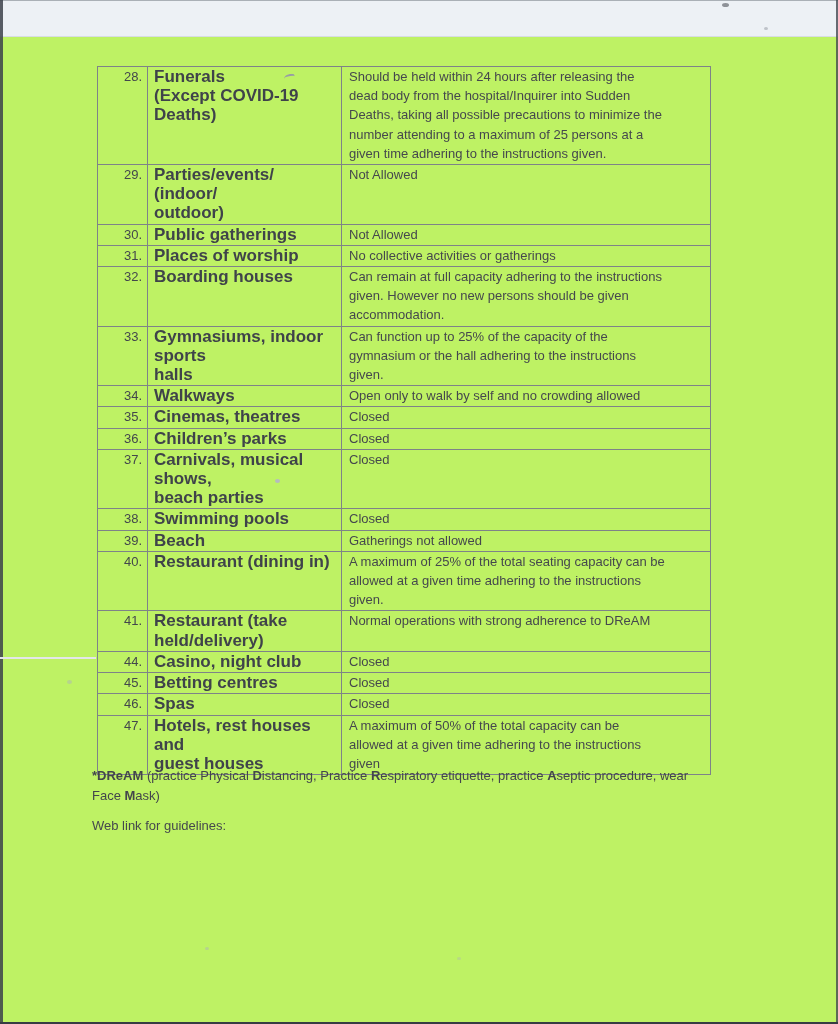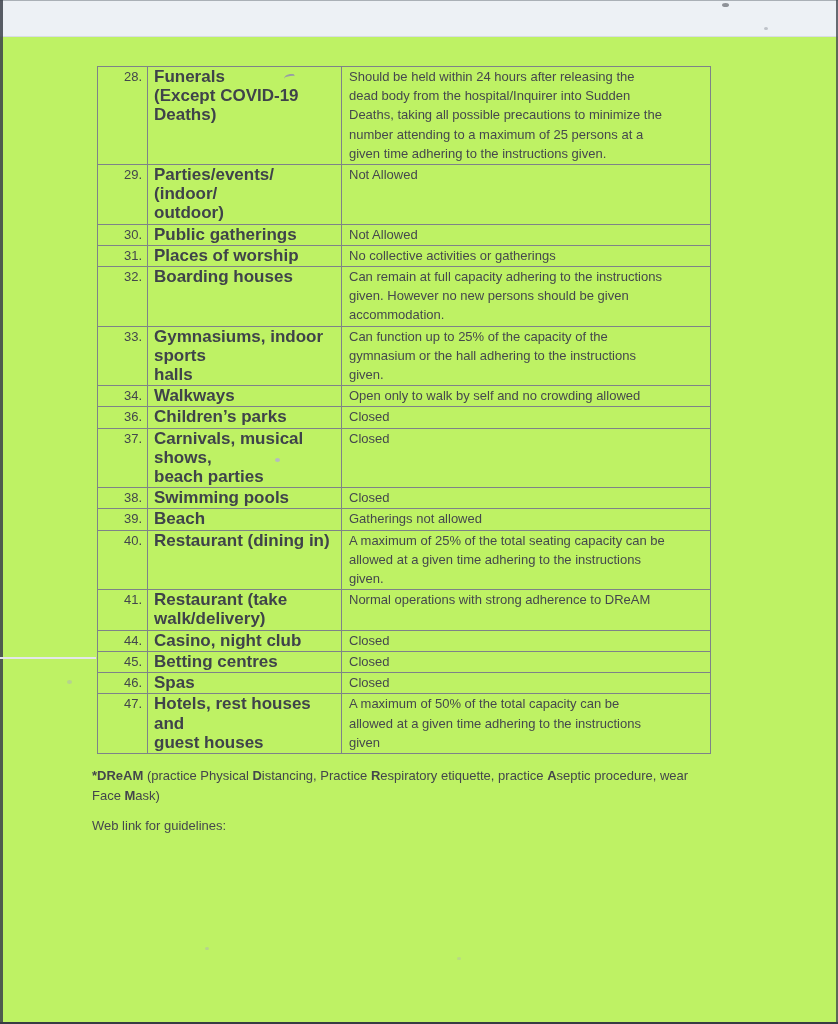--- a/index.html
+++ b/index.html
@@ -104,20 +104,25 @@
         <td class="desc">Can function up to 25% of the capacity of the
 gymnasium or the hall adhering to the instructions
 given.</td>
       </tr>
       <tr>
         <td class="num">34.</td>
         <td class="item">Walkways</td>
         <td class="desc">Open only to walk by self and no crowding allowed</td>
       </tr>
       <tr>
+        <td class="num">35.</td>
+        <td class="item">Cinemas, theatres</td>
+        <td class="desc">Closed</td>
+      </tr>
+      <tr>
         <td class="num">36.</td>
         <td class="item">Children’s parks</td>
         <td class="desc">Closed</td>
       </tr>
       <tr>
         <td class="num">37.</td>
         <td class="item"><span>Carnivals, musical shows,
 beach parties</span><span class="mark-37"></span></td>
         <td class="desc">Closed</td>
       </tr>
@@ -134,21 +139,21 @@
       <tr>
         <td class="num">40.</td>
         <td class="item">Restaurant (dining in)</td>
         <td class="desc">A maximum of 25% of the total seating capacity can be
 allowed at a given time adhering to the instructions
 given.</td>
       </tr>
       <tr>
         <td class="num">41.</td>
         <td class="item">Restaurant (take
-walk/delivery)</td>
+held/delivery)</td>
         <td class="desc">Normal operations with strong adherence to DReAM</td>
       </tr>
       <tr>
         <td class="num">44.</td>
         <td class="item">Casino, night club</td>
         <td class="desc">Closed</td>
       </tr>
       <tr>
         <td class="num">45.</td>
         <td class="item">Betting centres</td>

